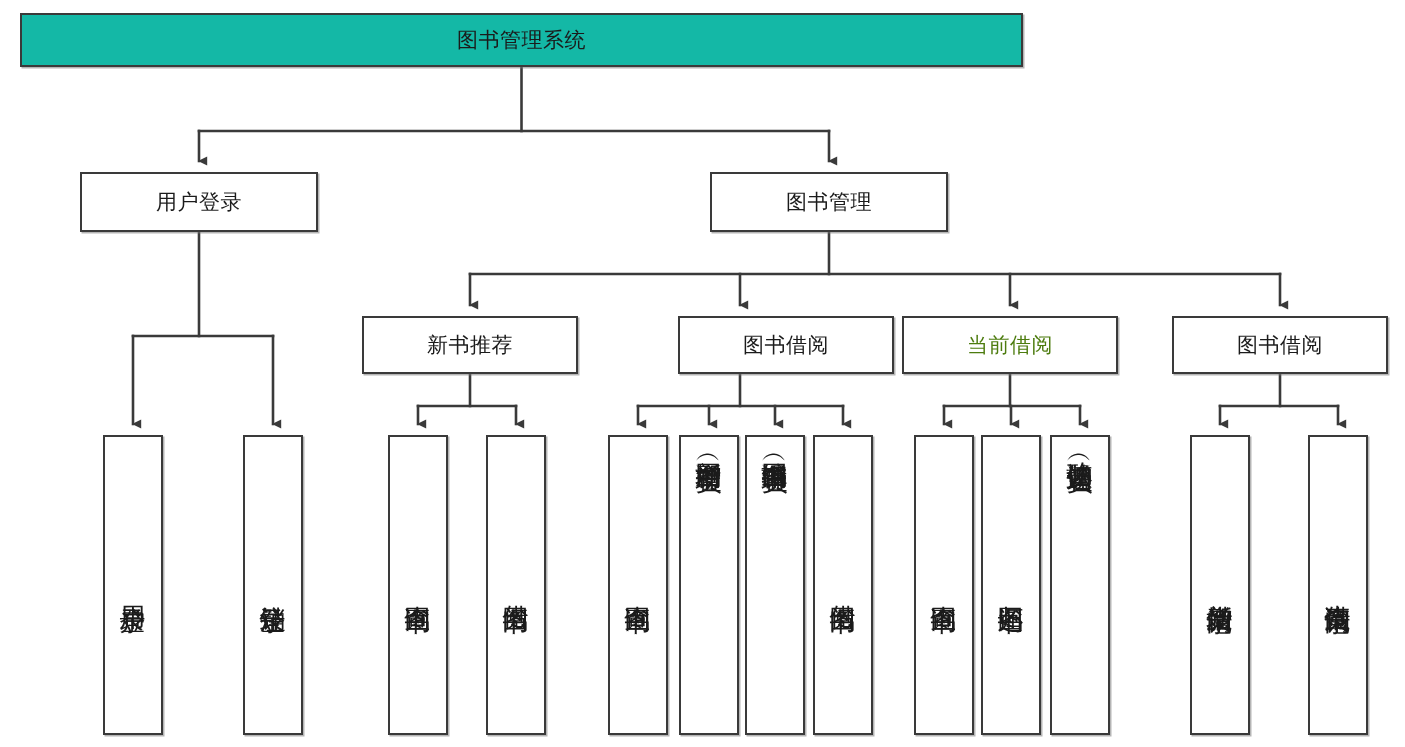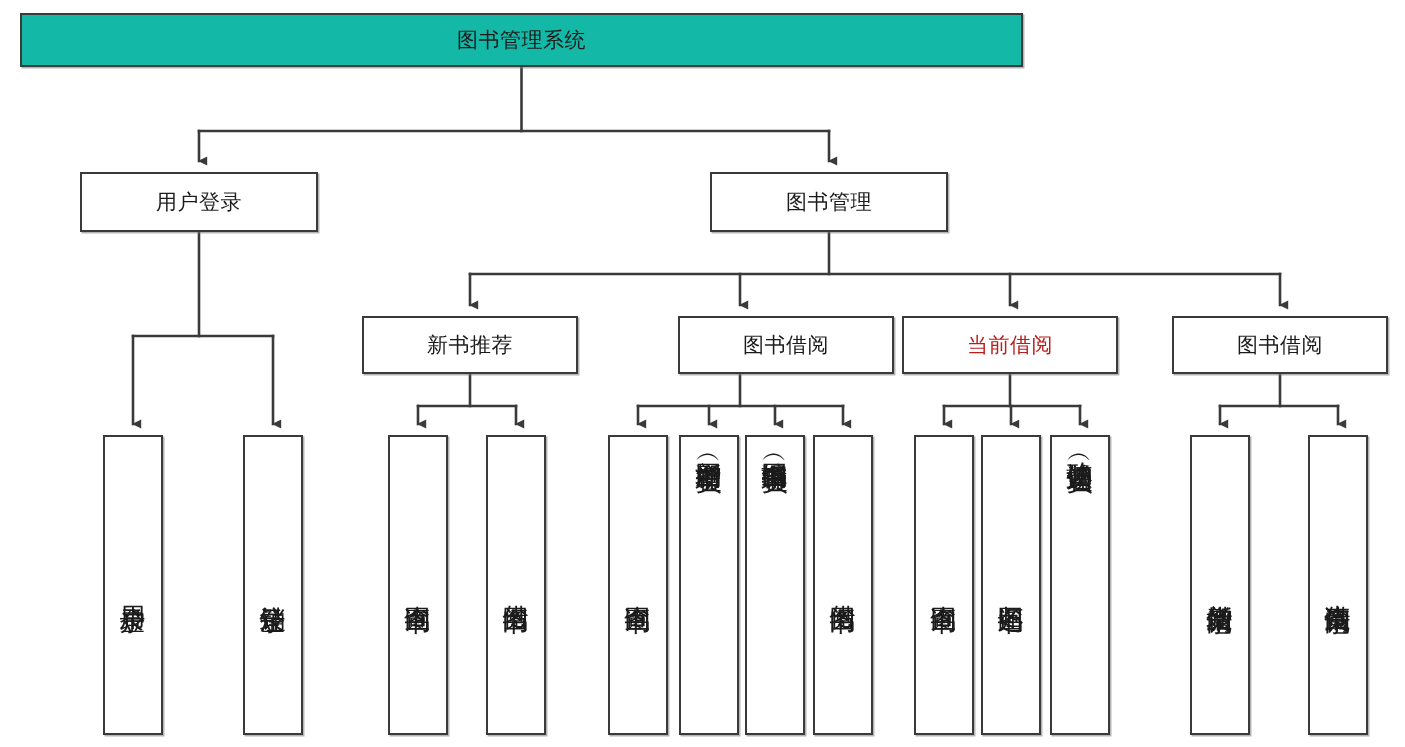--- a/index.html
+++ b/index.html
@@ -137,21 +137,21 @@
   <div class="node horiz" style="left: 710px; top: 172px; width: 238px; height: 60px; border-color: rgb(58, 58, 58); background: rgb(255, 255, 255); color: rgb(27, 27, 27);">
     <span class="label">图书管理</span>
   </div>
 
   <div class="node horiz" style="left: 362px; top: 316px; width: 216px; height: 58px; border-color: rgb(58, 58, 58); background: rgb(255, 255, 255); color: rgb(27, 27, 27);">
     <span class="label">新书推荐</span>
   </div>
   <div class="node horiz" style="left: 632px; top: 316px; width: 216px; height: 58px; border-color: rgb(58, 58, 58); background: rgb(255, 255, 255); color: rgb(27, 27, 27); margin-left: 46px;">
     <span class="label">图书借阅</span>
   </div>
-  <div class="node horiz" style="left: 902px; top: 316px; width: 216px; height: 58px; border-color: rgb(58, 58, 58); background: rgb(255, 255, 255); color: #b91c1c;">
+  <div class="node horiz" style="left: 902px; top: 316px; width: 216px; height: 58px; border-color: rgb(58, 58, 58); background: rgb(255, 255, 255); color: #4d7c0f;">
     <span class="label">当前借阅</span>
   </div>
   <div class="node horiz" style="left: 1172px; top: 316px; width: 216px; height: 58px; border-color: rgb(58, 58, 58); background: rgb(255, 255, 255); color: rgb(27, 27, 27);">
     <span class="label">图书借阅</span>
   </div>
 
   <div class="node vert short" style="left: 103px; top: 435px; width: 60px; height: 300px; border-color: rgb(58, 58, 58); background: rgb(255, 255, 255); color: rgb(27, 27, 27);">
     <span class="label">用户登录</span>
   </div>
   <div class="node vert short" style="left: 243px; top: 435px; width: 60px; height: 300px; border-color: rgb(58, 58, 58); background: rgb(255, 255, 255); color: rgb(27, 27, 27);">

